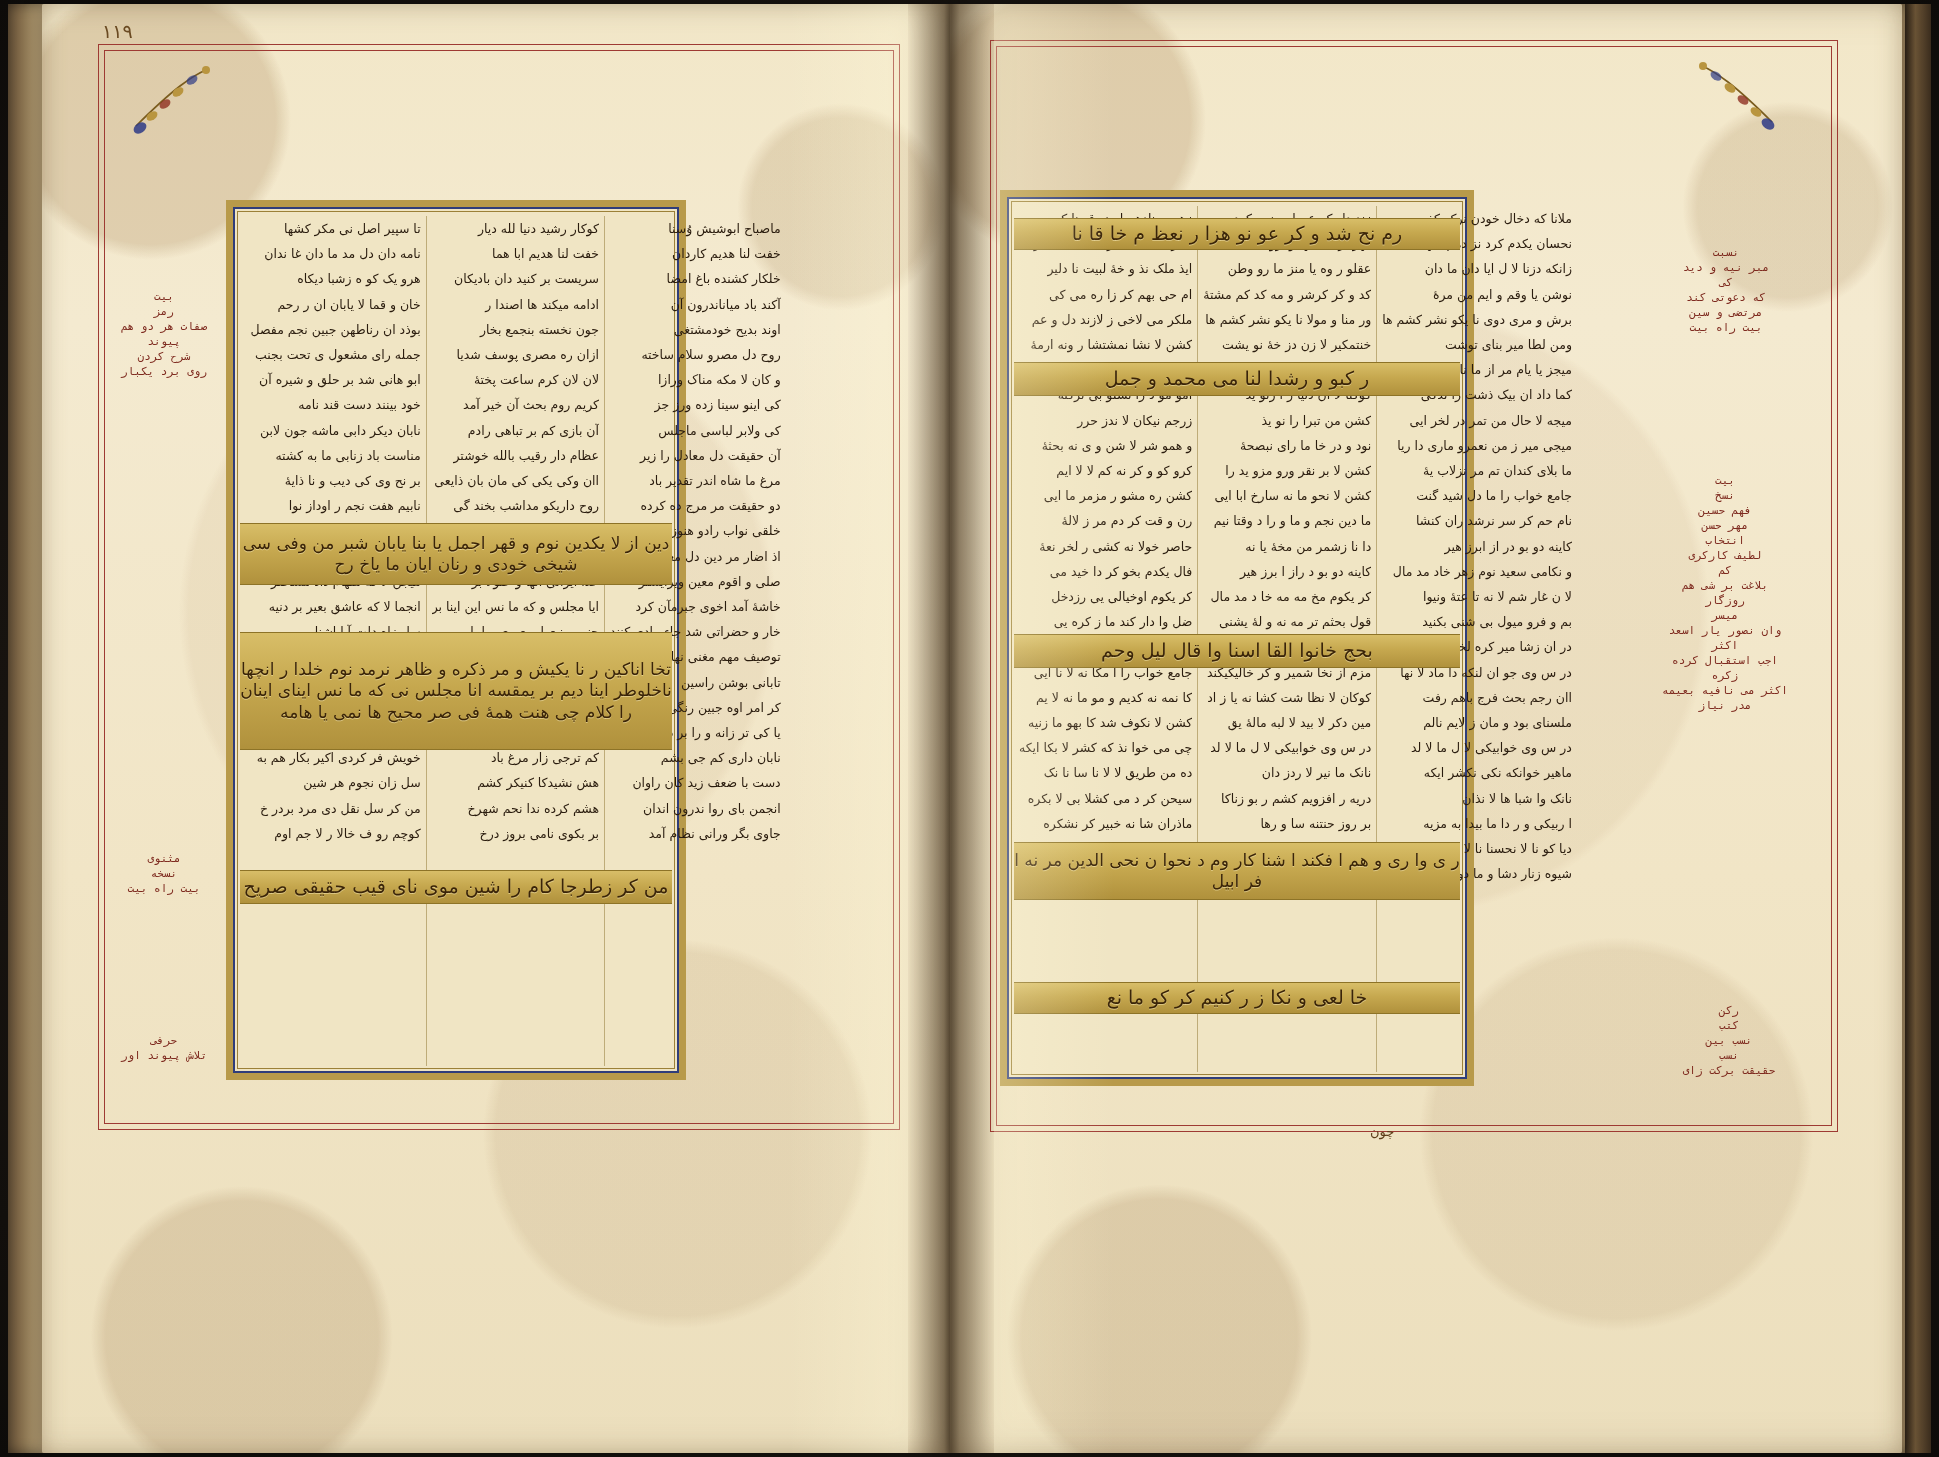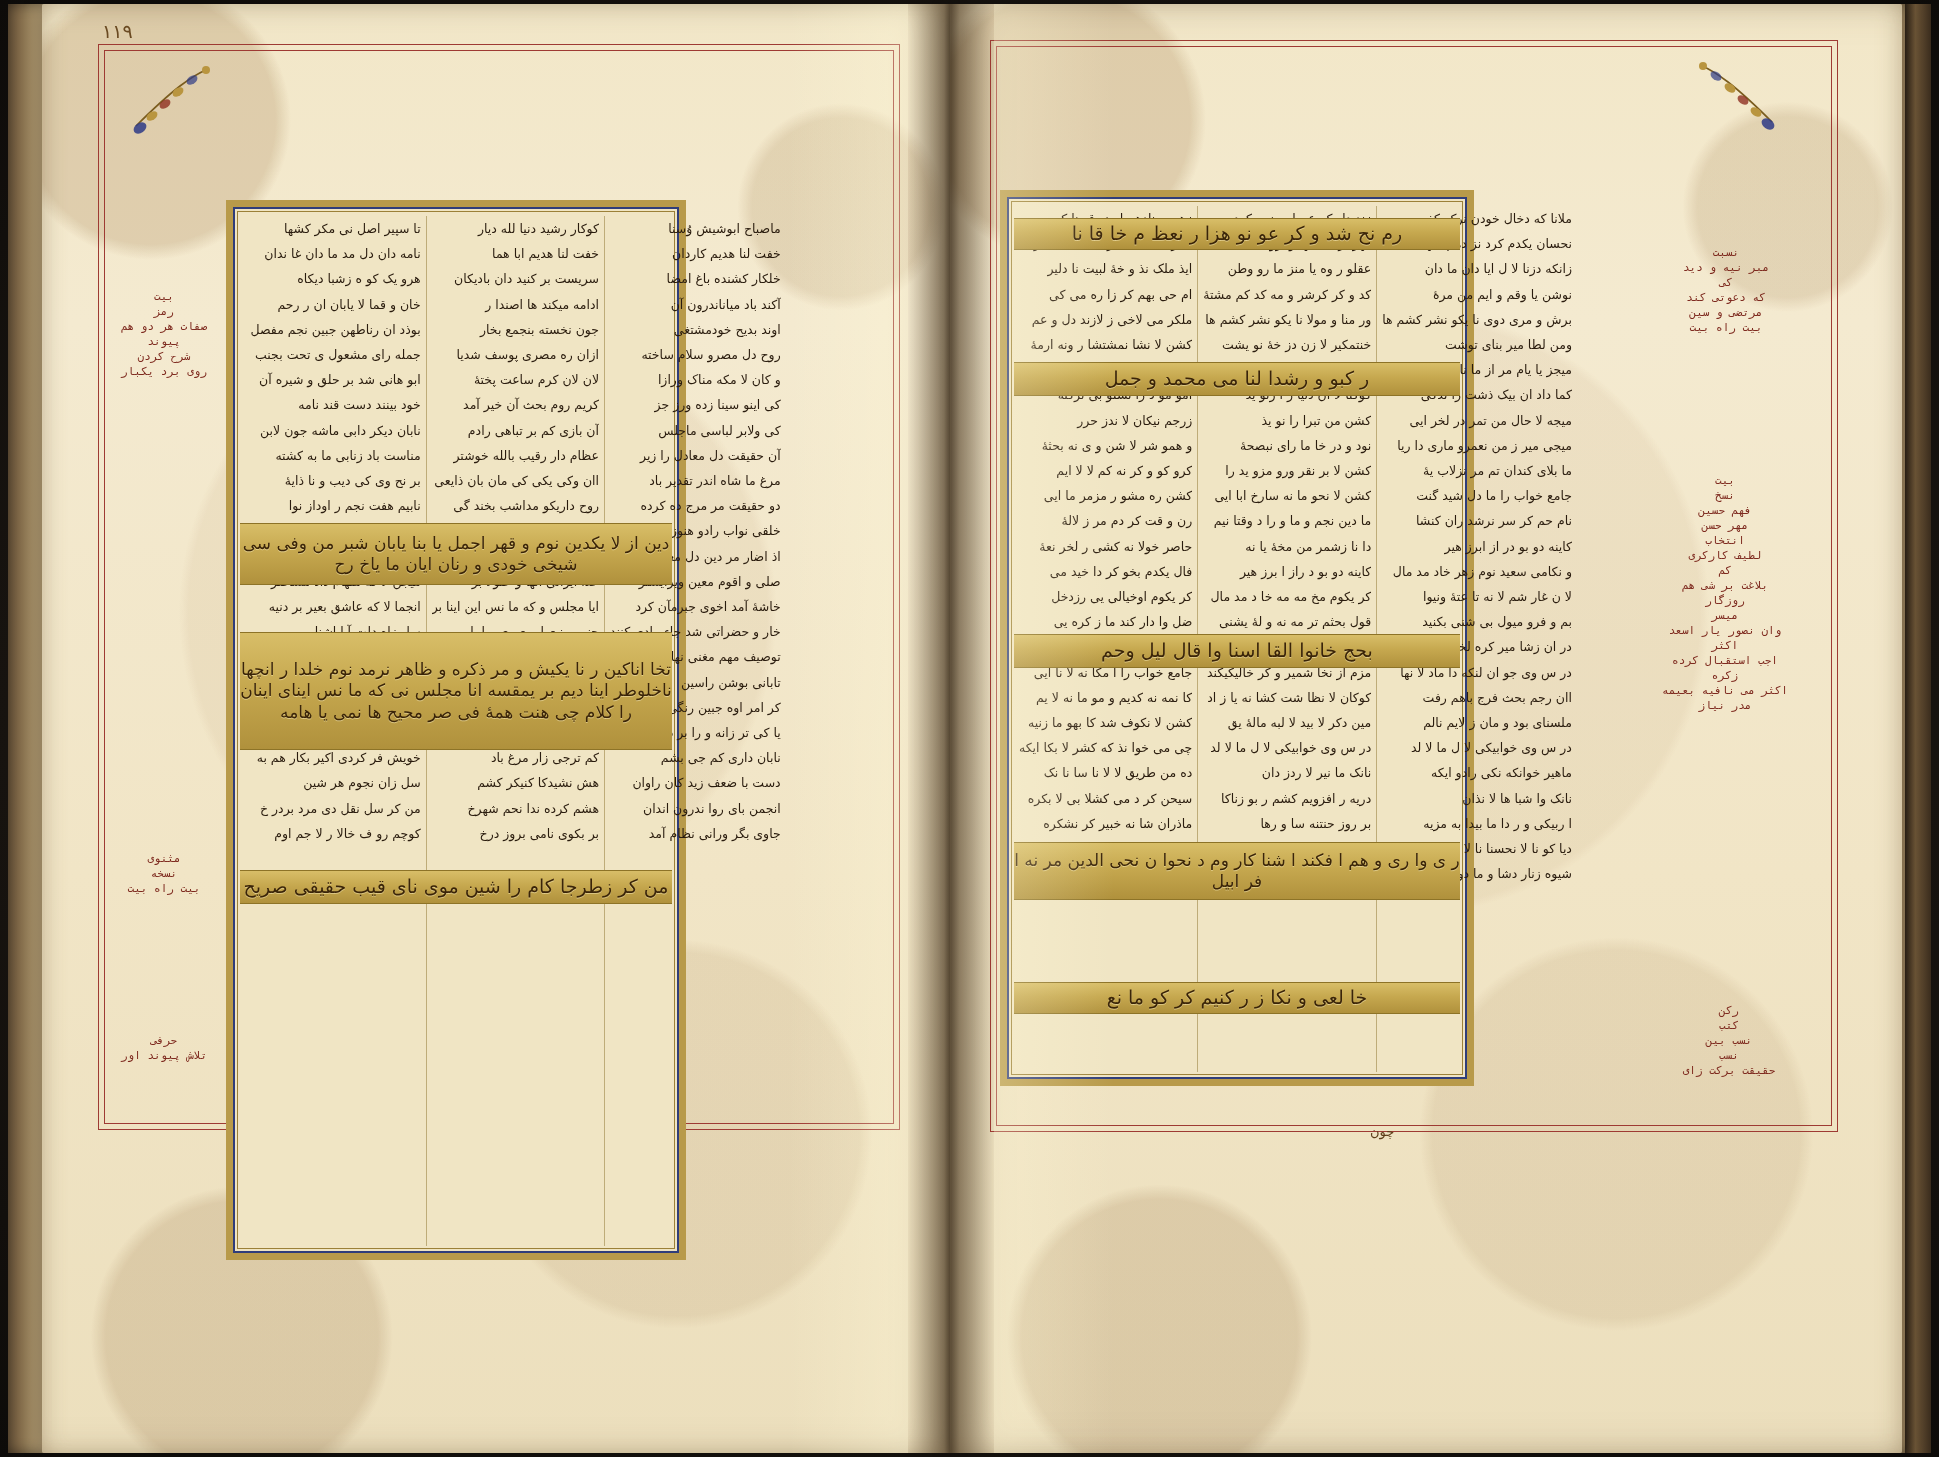--- a/index.html
+++ b/index.html
@@ -274,21 +274,21 @@
 صفات هر دو هم
 پیوند
 شرح کردن
 روی برد یکبار</div>
       <div class="margin-notes" style="left:78px; top:848px; width:88px;">مثنوی
 نسخه
 بیت راه بیت</div>
       <div class="margin-notes" style="left:78px; top:1030px; width:88px;">حرفی
 تلاش پیوند اور</div>
 
-      <div class="textblock" style="left:184px; top:196px; width:460px; height:1060px;">
+      <div class="textblock" style="left:184px; top:196px; width:460px; height:880px;">
         <div class="frame-gold"></div>
         <div class="frame-inner"></div>
         <div class="frame-inner2"></div>
 
         <div class="cols">
           <div class="col">
             <div class="verse">تا سپیر اصل نی مکر کشها</div>
             <div class="verse">نامه دان دل مد ما دان غا ندان</div>
             <div class="verse">هرو یک کو ه زشبا دیکاه</div>
             <div class="verse">خان و قما لا یابان ان ر رحم</div>
@@ -512,21 +512,21 @@
             <div class="verse">نام حم کر سر نرشد ران کنشا</div>
             <div class="verse">کاینه دو بو در از ابرز هیر</div>
             <div class="verse">و نکامی سعید نوم زهر خاد مد مال</div>
             <div class="verse">لا ن غار شم لا نه تا عتهٔ ونیوا</div>
             <div class="verse">بم و فرو میول بی شنی بکنید</div>
             <div class="verse">در ان زشا میر کره لخو شکند</div>
             <div class="verse">در س وی جو ان لنکه دا ماد لا نها</div>
             <div class="verse">اان رجم بحث فرج باهم رفت</div>
             <div class="verse">ملسنای بود و مان ز لایم نالم</div>
             <div class="verse">در س وی خوابیکی لا ل ما لا لد</div>
-            <div class="verse">ماهیر خوانکه نکی رادو ایکه</div>
+            <div class="verse">ماهیر خوانکه نکی نکشر ایکه</div>
             <div class="verse">نانک وا شبا ها لا نذان</div>
             <div class="verse">ا ربیکی و ر دا ما بیدا به مزیه</div>
             <div class="verse">دیا کو نا لا نحسنا نا لا مدا له</div>
             <div class="verse">شیوه زنار دشا و ما دوای ظاعهٔ</div>
           </div>
         </div>
 
         <div class="band" style="top:28px; left:14px; right:14px; height:32px;">
           <span class="band-text">رم نح شد و کر عو نو هزا ر نعظ م خا قا نا</span>
         </div>

